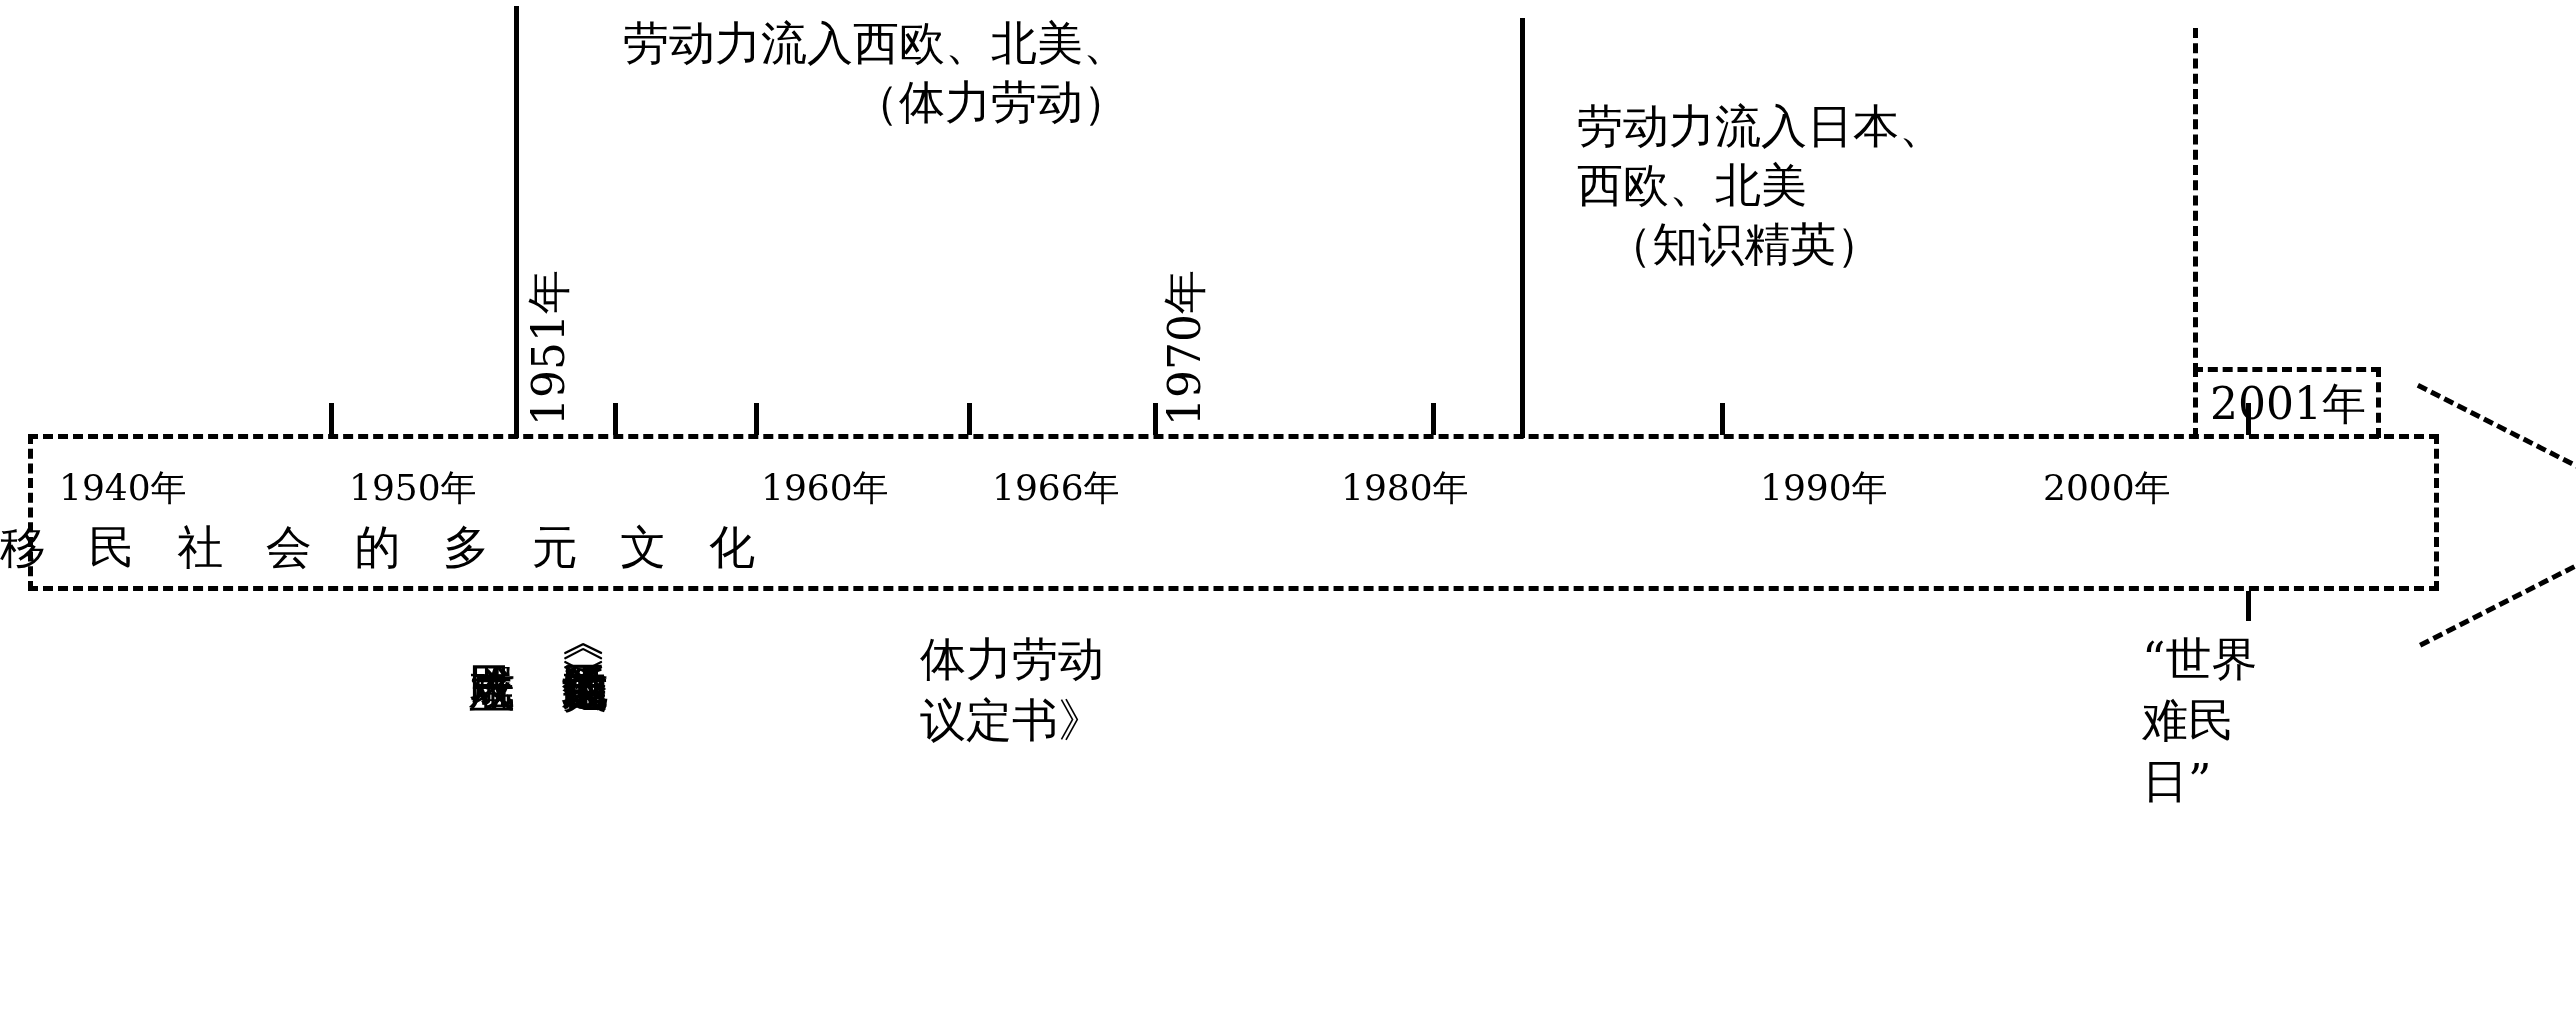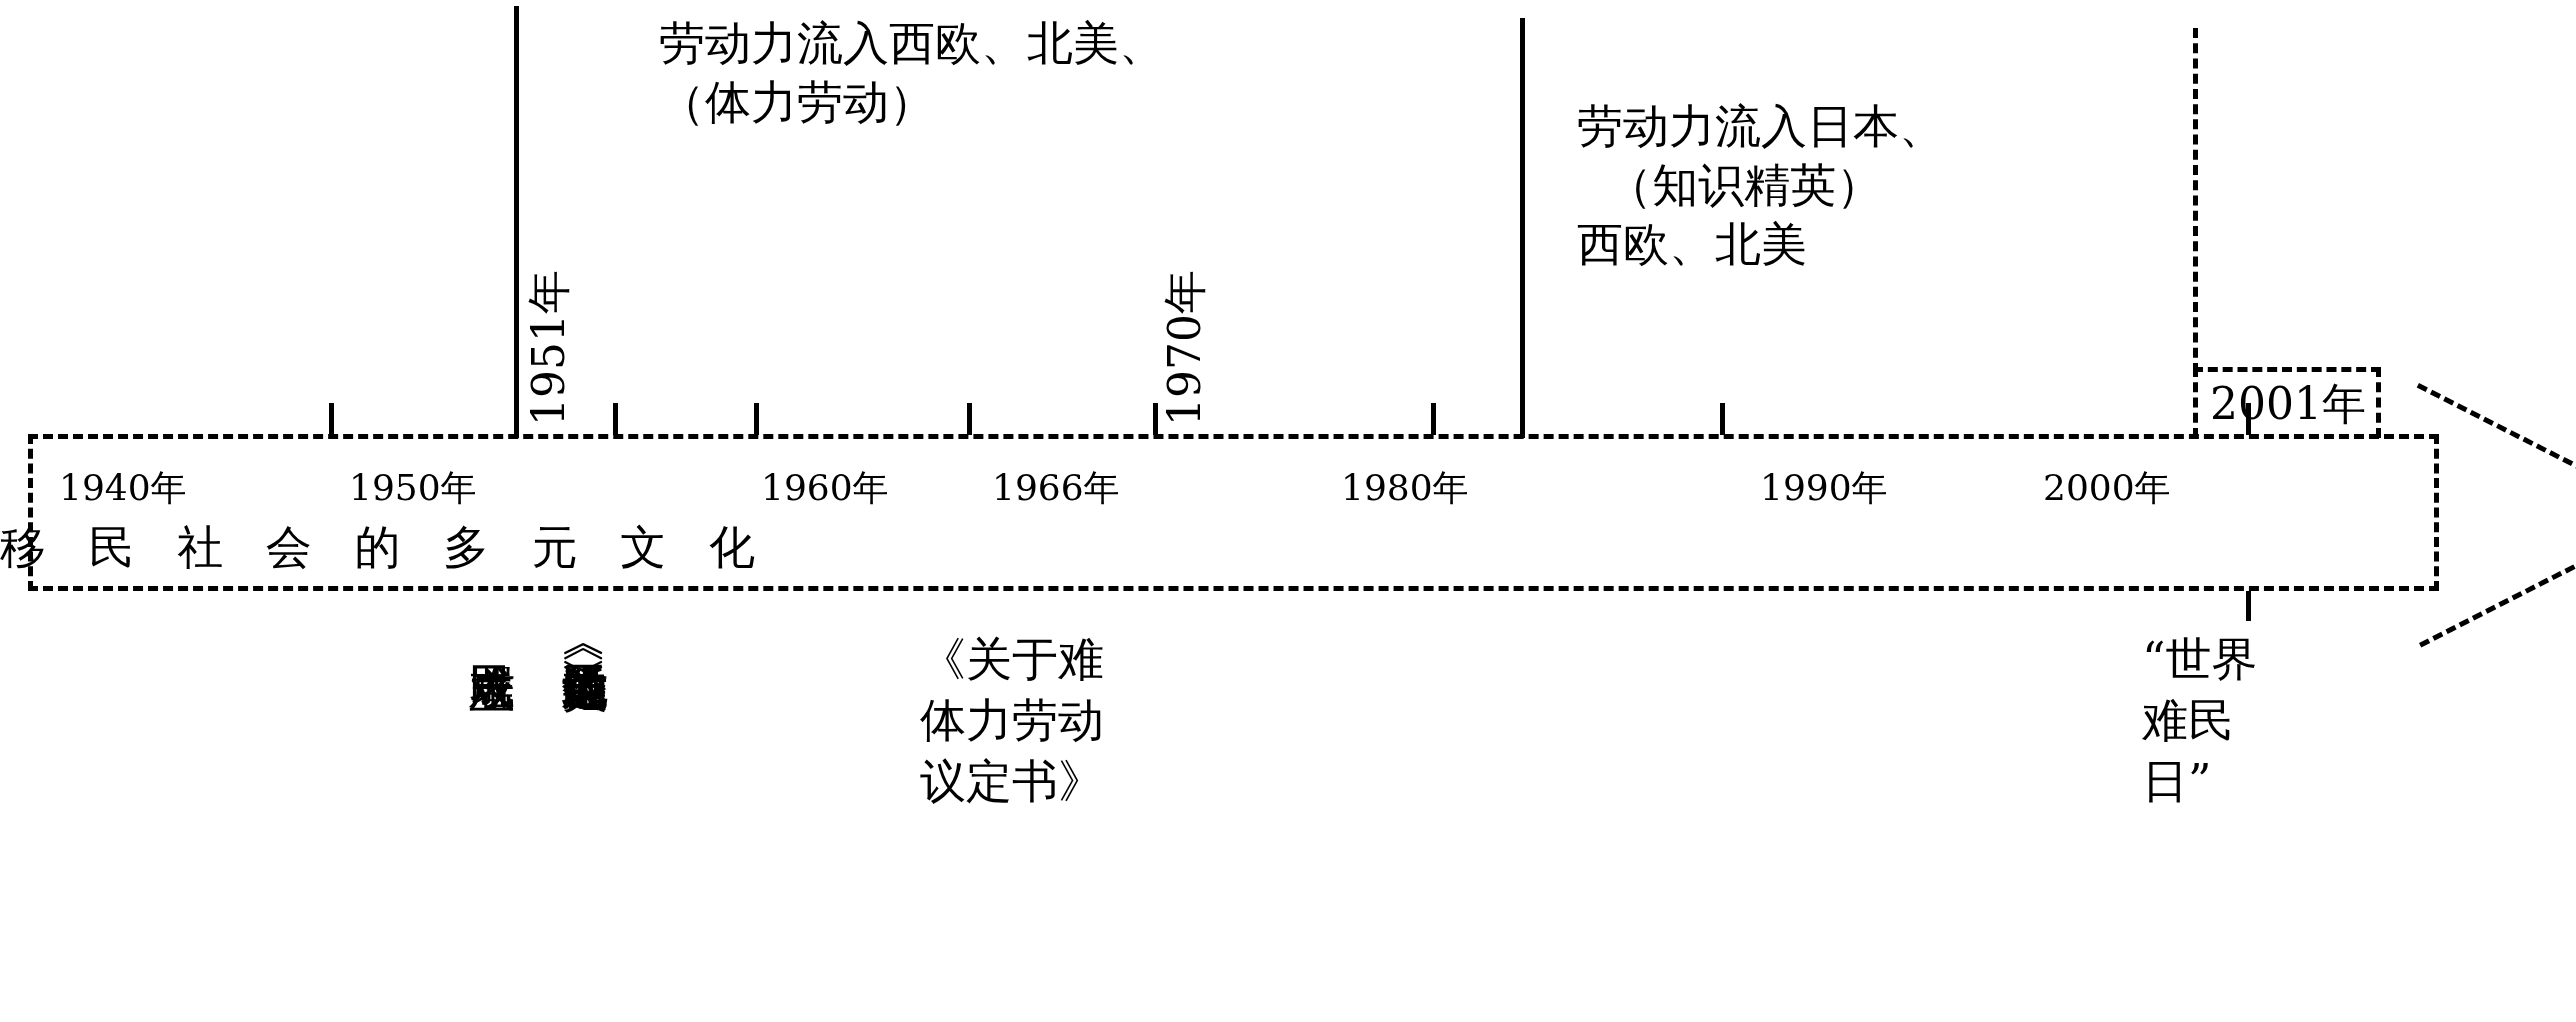--- a/index.html
+++ b/index.html
@@ -96,22 +96,22 @@
       <div class="year" style="left: 59px;">1940年</div>
       <div class="year" style="left: 349px;">1950年</div>
       <div class="year" style="left: 761px;">1960年</div>
       <div class="year" style="left: 992px;">1966年</div>
       <div class="year" style="left: 1341px;">1980年</div>
       <div class="year" style="left: 1760px;">1990年</div>
       <div class="year" style="left: 2043px;">2000年</div>
       <div class="year-box" style="left: 2193px;">2001年</div>
       <div class="vyear" style="left: 526px; top: 426px;">1951年</div>
       <div class="vyear" style="left: 1162px; top: 426px;">1970年</div>
-      <div class="topblock" style="left: 659px; top: 14px;"><div>劳动力流入西欧、北美、</div><div>（体力劳动）</div></div>
-      <div class="topblock" style="left: 1577px; top: 97px;"><div>劳动力流入日本、</div><div>  （知识精英）</div><div>西欧、北美</div></div>
+      <div class="topblock" style="left: 623px; top: 14px; text-align: right;"><div>劳动力流入西欧、北美、</div><div>（体力劳动）</div></div>
+      <div class="topblock" style="left: 1577px; top: 97px;"><div>劳动力流入日本、</div><div>西欧、北美</div><div>  （知识精英）</div></div>
       <div class="vcol" style="left: 462px; top: 629px;">成立难民署</div>
       <div class="vcol" style="left: 555px; top: 629px;">《关于难民地位的公约》通过</div>
-      <div class="botblock" style="left: 920px; top: 629px;"><div>《关于难</div><div>体力劳动</div><div>议定书》</div></div>
+      <div class="botblock" style="left: 920px; top: 629px;"><div>体力劳动</div><div>议定书》</div></div>
       <div class="botblock" style="left: 2142px; top: 629px;"><div>“世界</div><div>难民</div><div>日”</div></div>
     </div>
 
 </div>
 
 
 </body></html>

